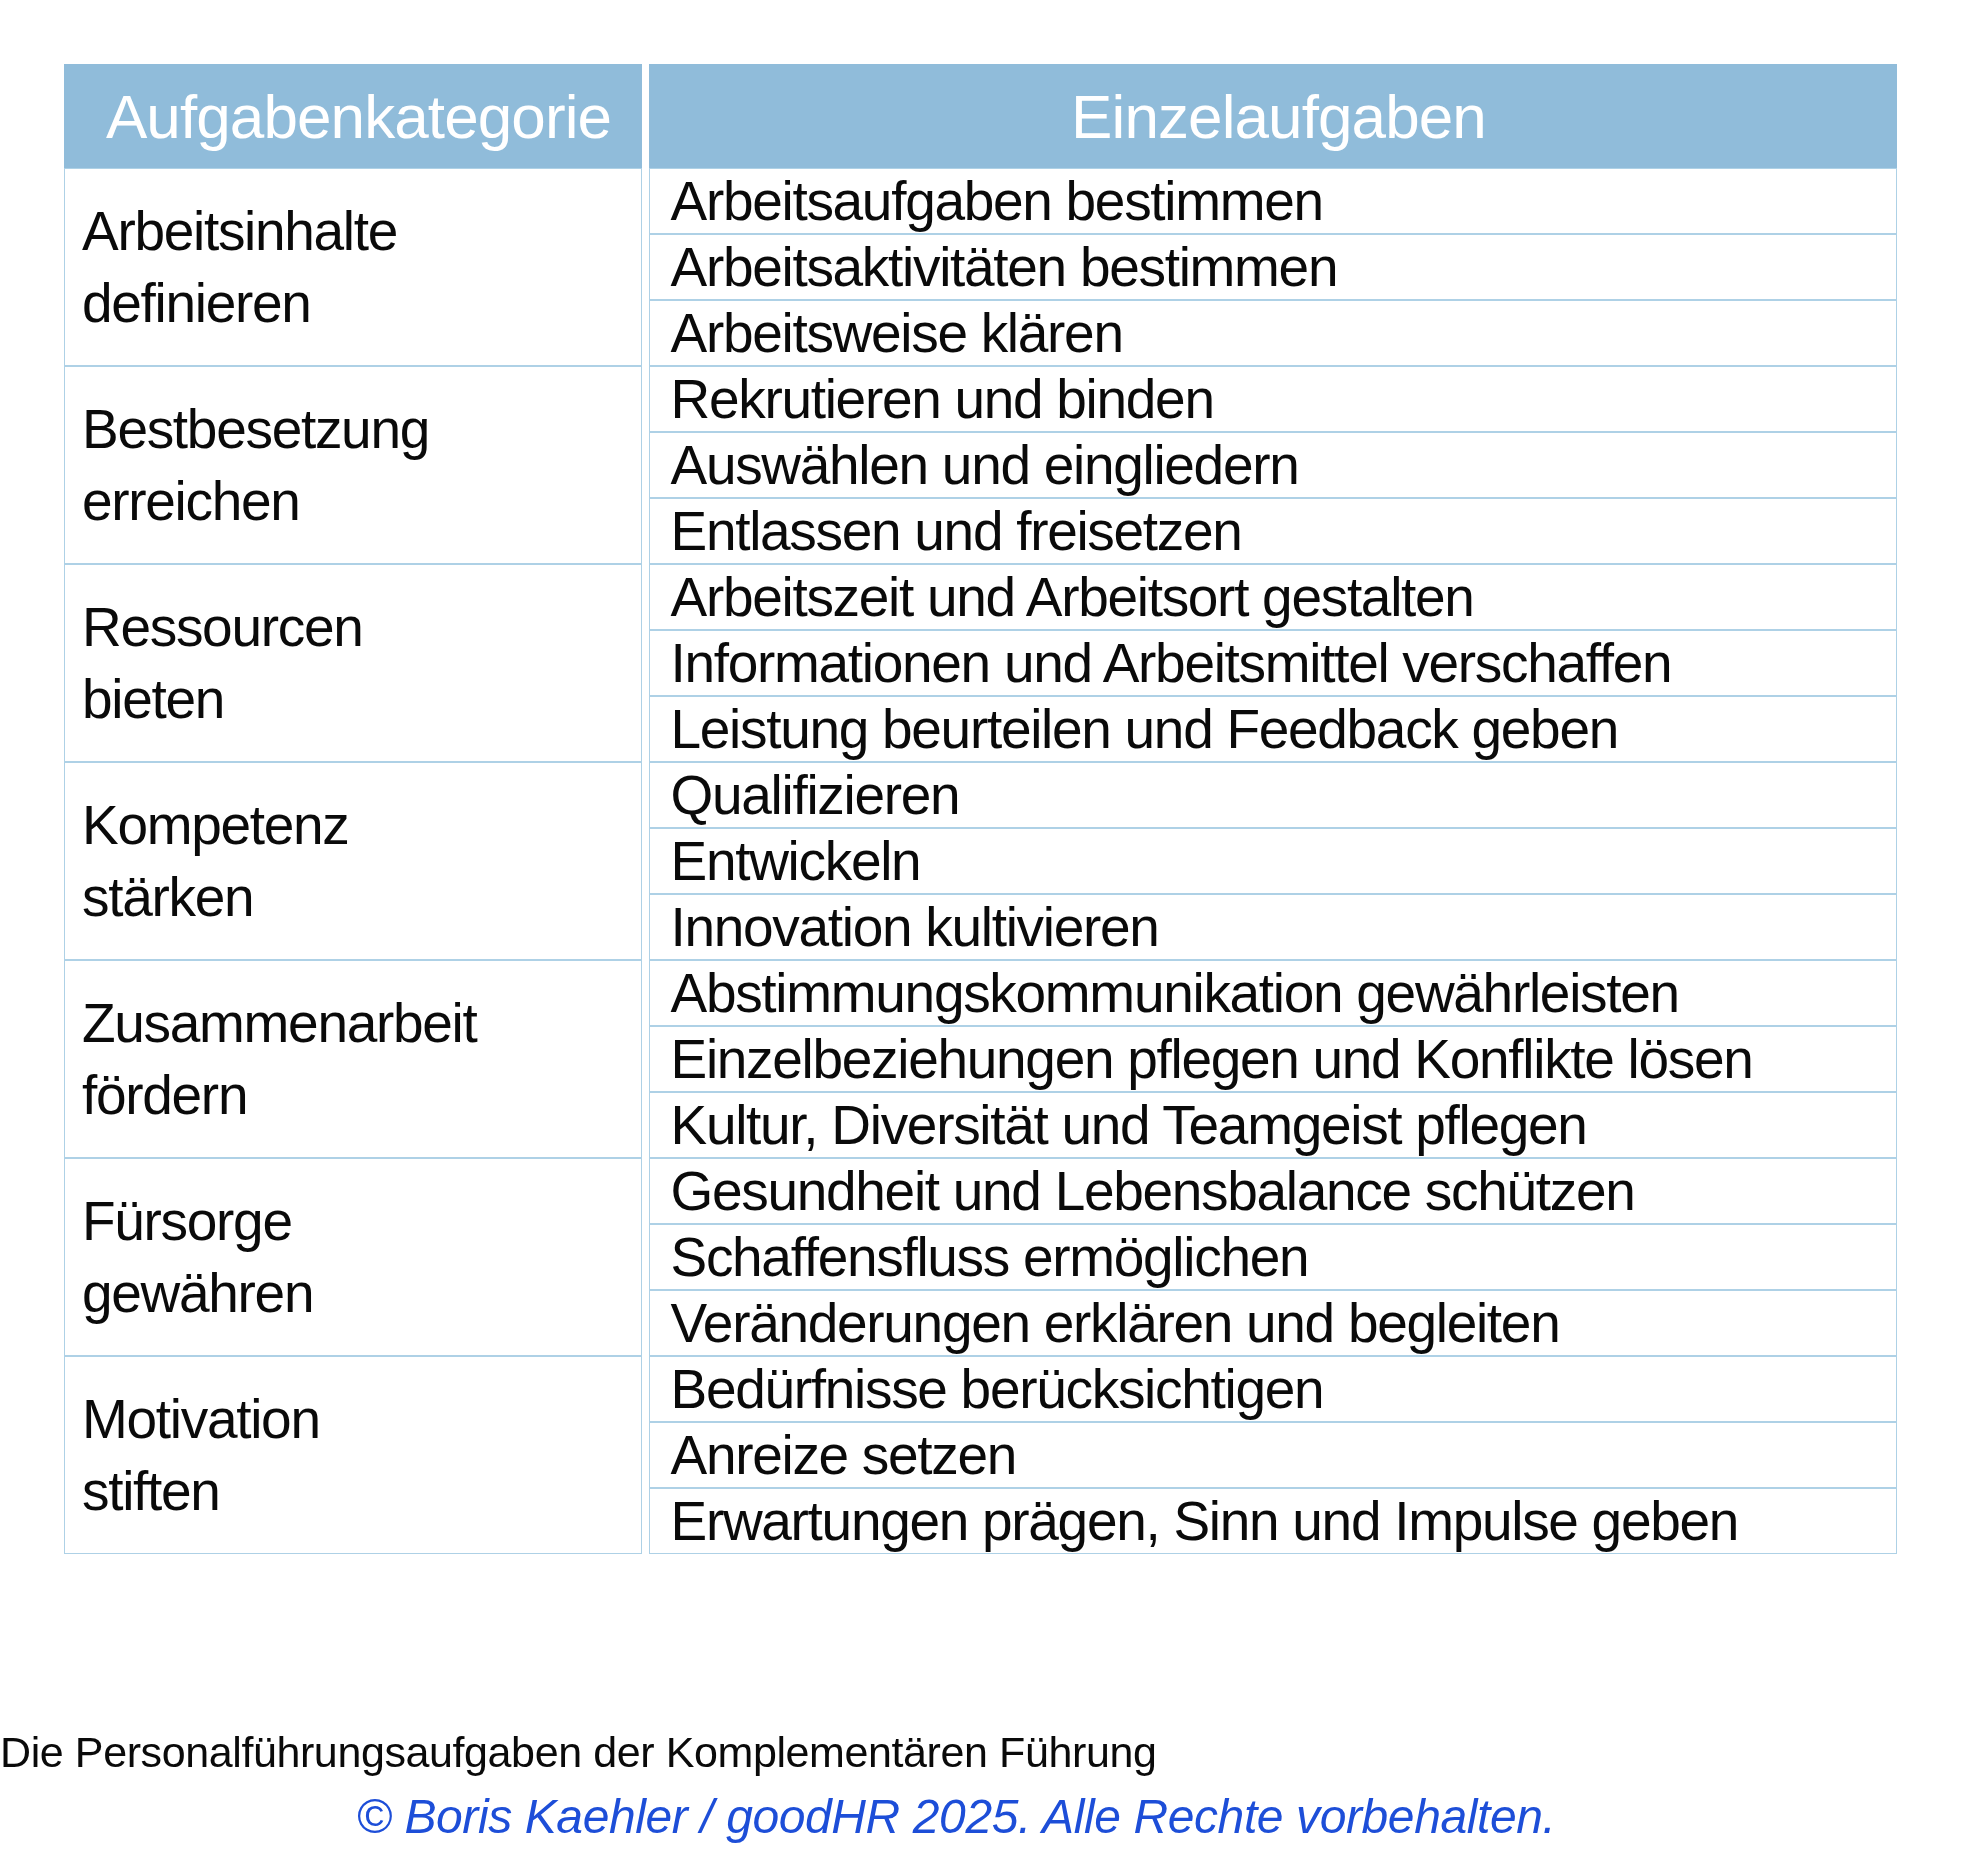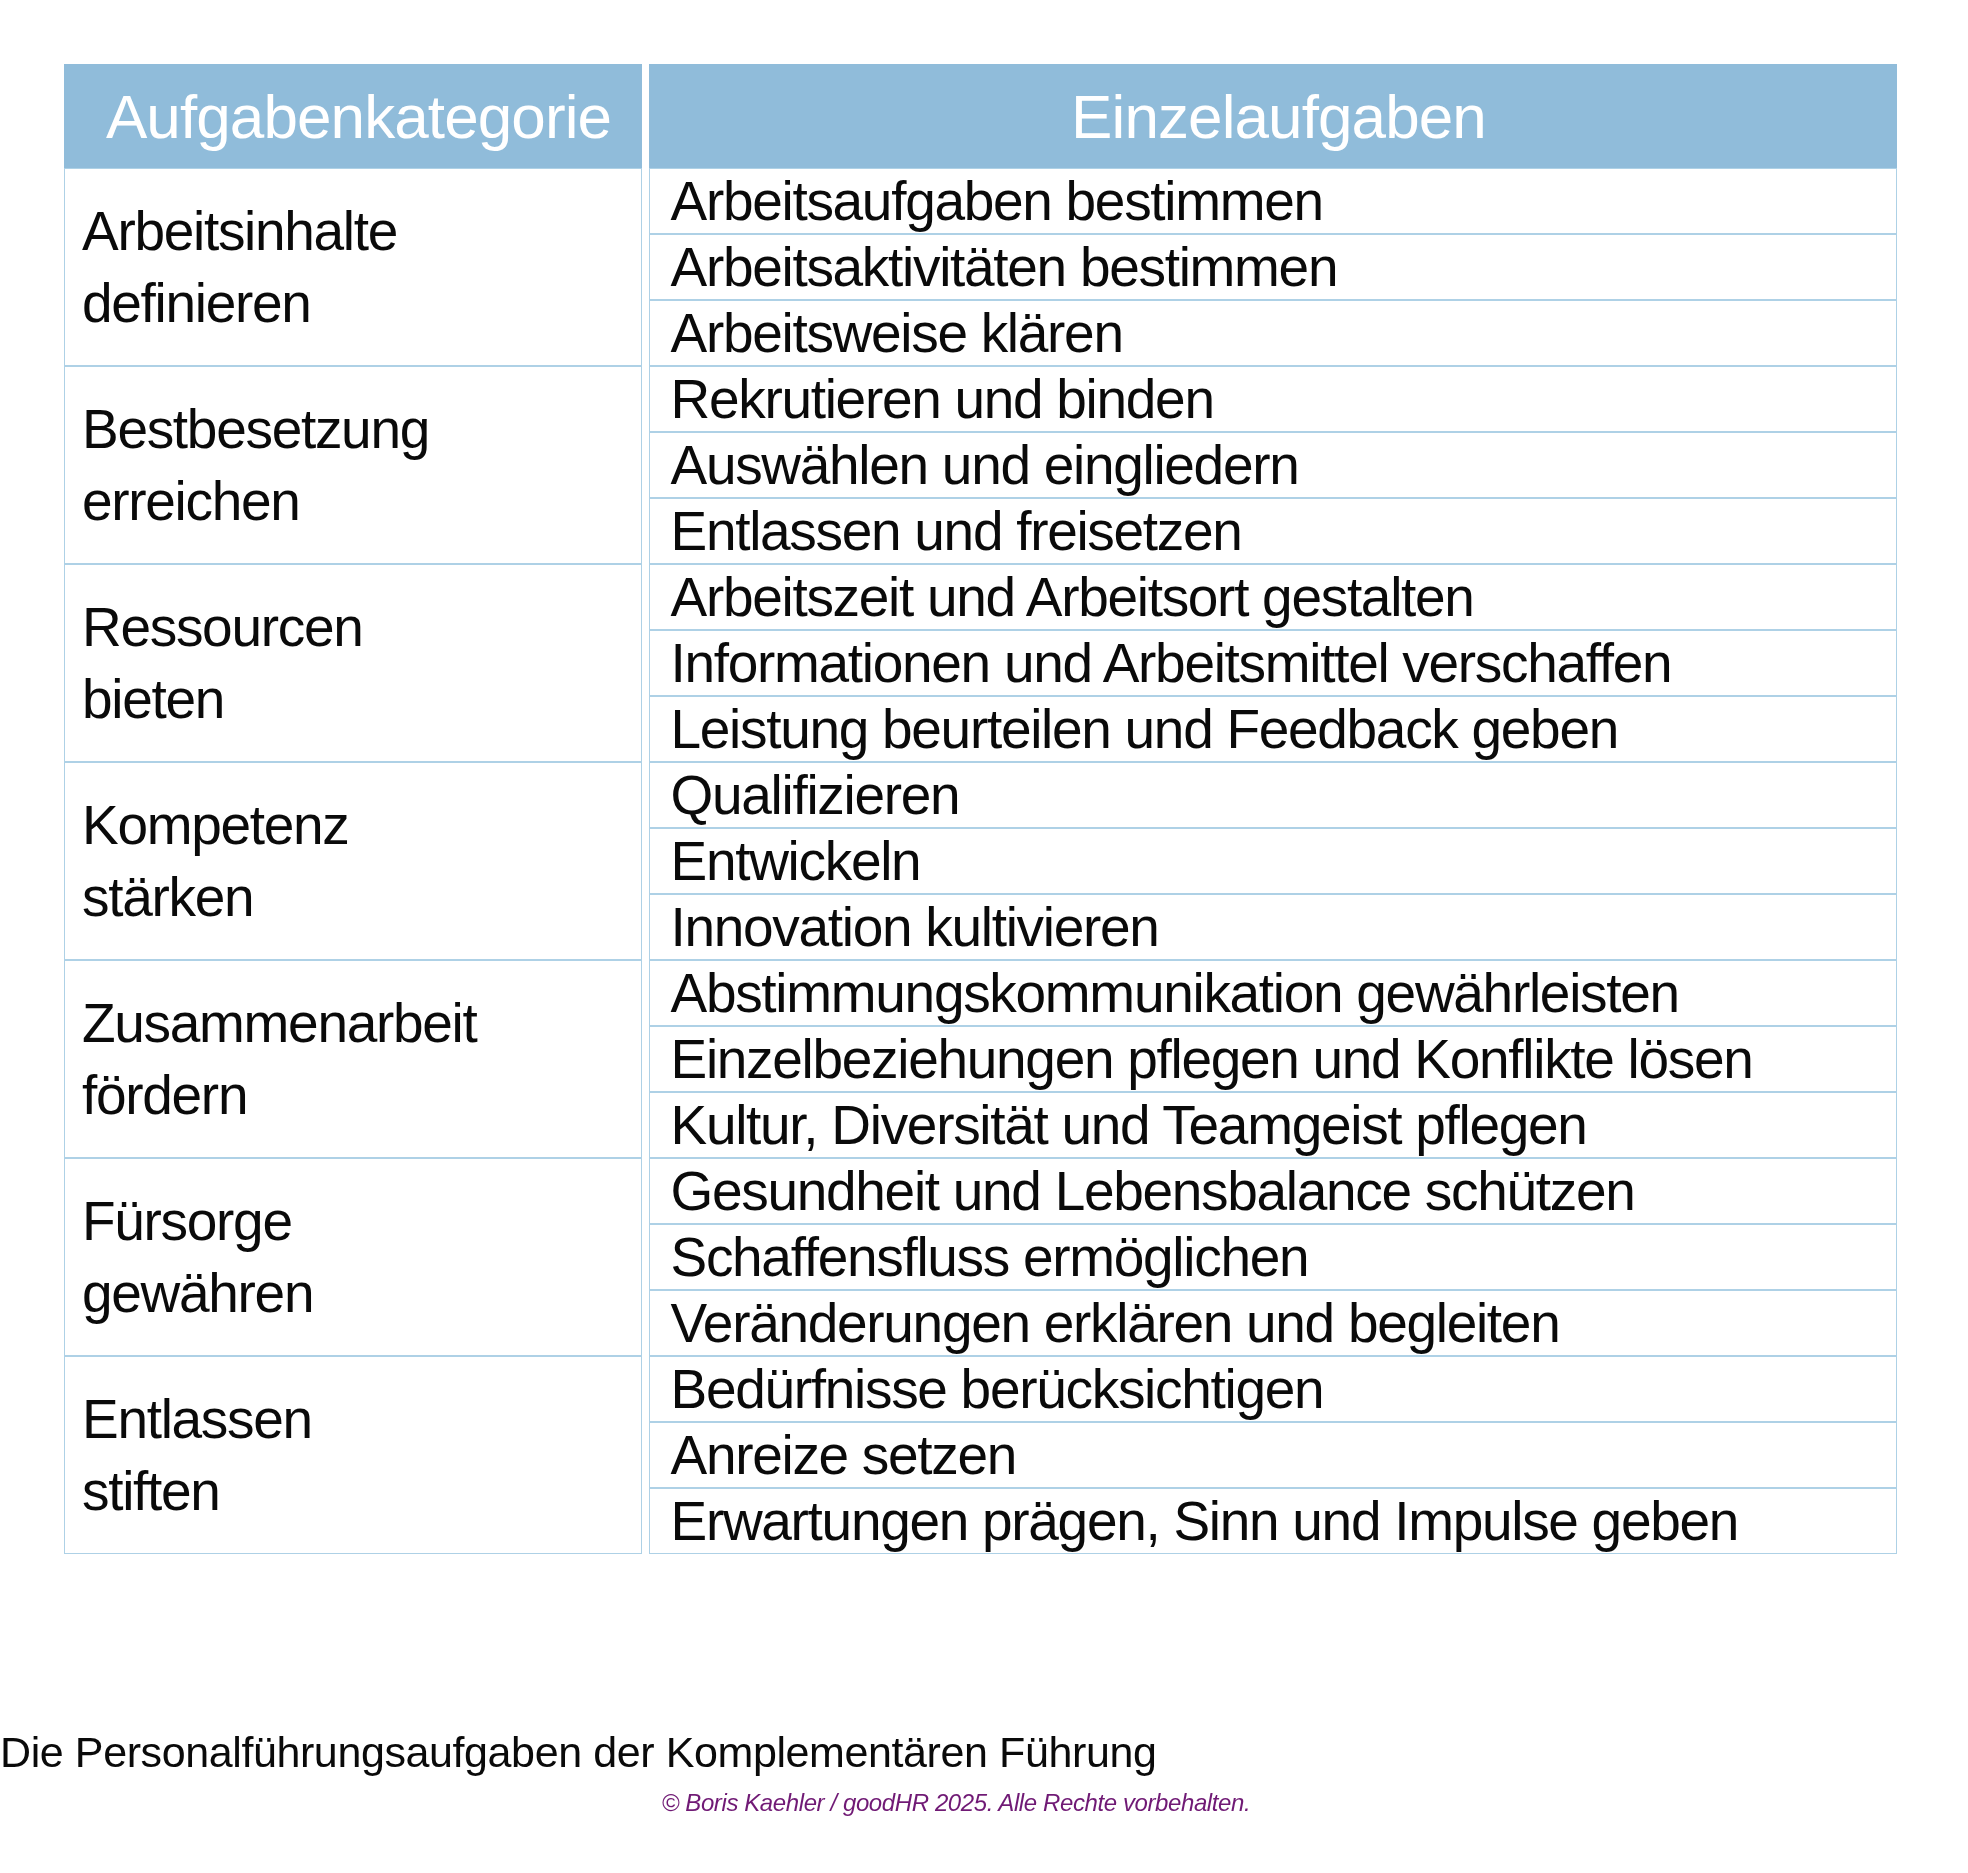--- a/index.html
+++ b/index.html
@@ -69,24 +69,24 @@
     font-size: 43px;
     letter-spacing: -0.4px;
     color: #0a0a0a;
   }
   .copyright {
     position: absolute;
     top: 1789px;
     left: 0;
     width: 1912px;
     text-align: center;
-    font-size: 24px;
+    font-size: 48px;
     font-style: italic;
     letter-spacing: -0.4px;
-    color: #701a75;
+    color: #1d4ed8;
   }
 </style>
 </head>
 <body>
 
 <div class="page">
 
   <table class="tbl">
     <thead>
       <tr>
@@ -162,21 +162,21 @@
         <td class="task">Gesundheit und Lebensbalance schützen</td>
       </tr>
       <tr>
         <td class="task">Schaffensfluss ermöglichen</td>
       </tr>
       <tr>
         <td class="task">Veränderungen erklären und begleiten</td>
       </tr>
 
       <tr>
-        <td class="cat" rowspan="3">Entlassen
+        <td class="cat" rowspan="3">Motivation
 stiften</td>
         <td class="task">Bedürfnisse berücksichtigen</td>
       </tr>
       <tr>
         <td class="task">Anreize setzen</td>
       </tr>
       <tr>
         <td class="task">Erwartungen prägen, Sinn und Impulse geben</td>
       </tr>
 

